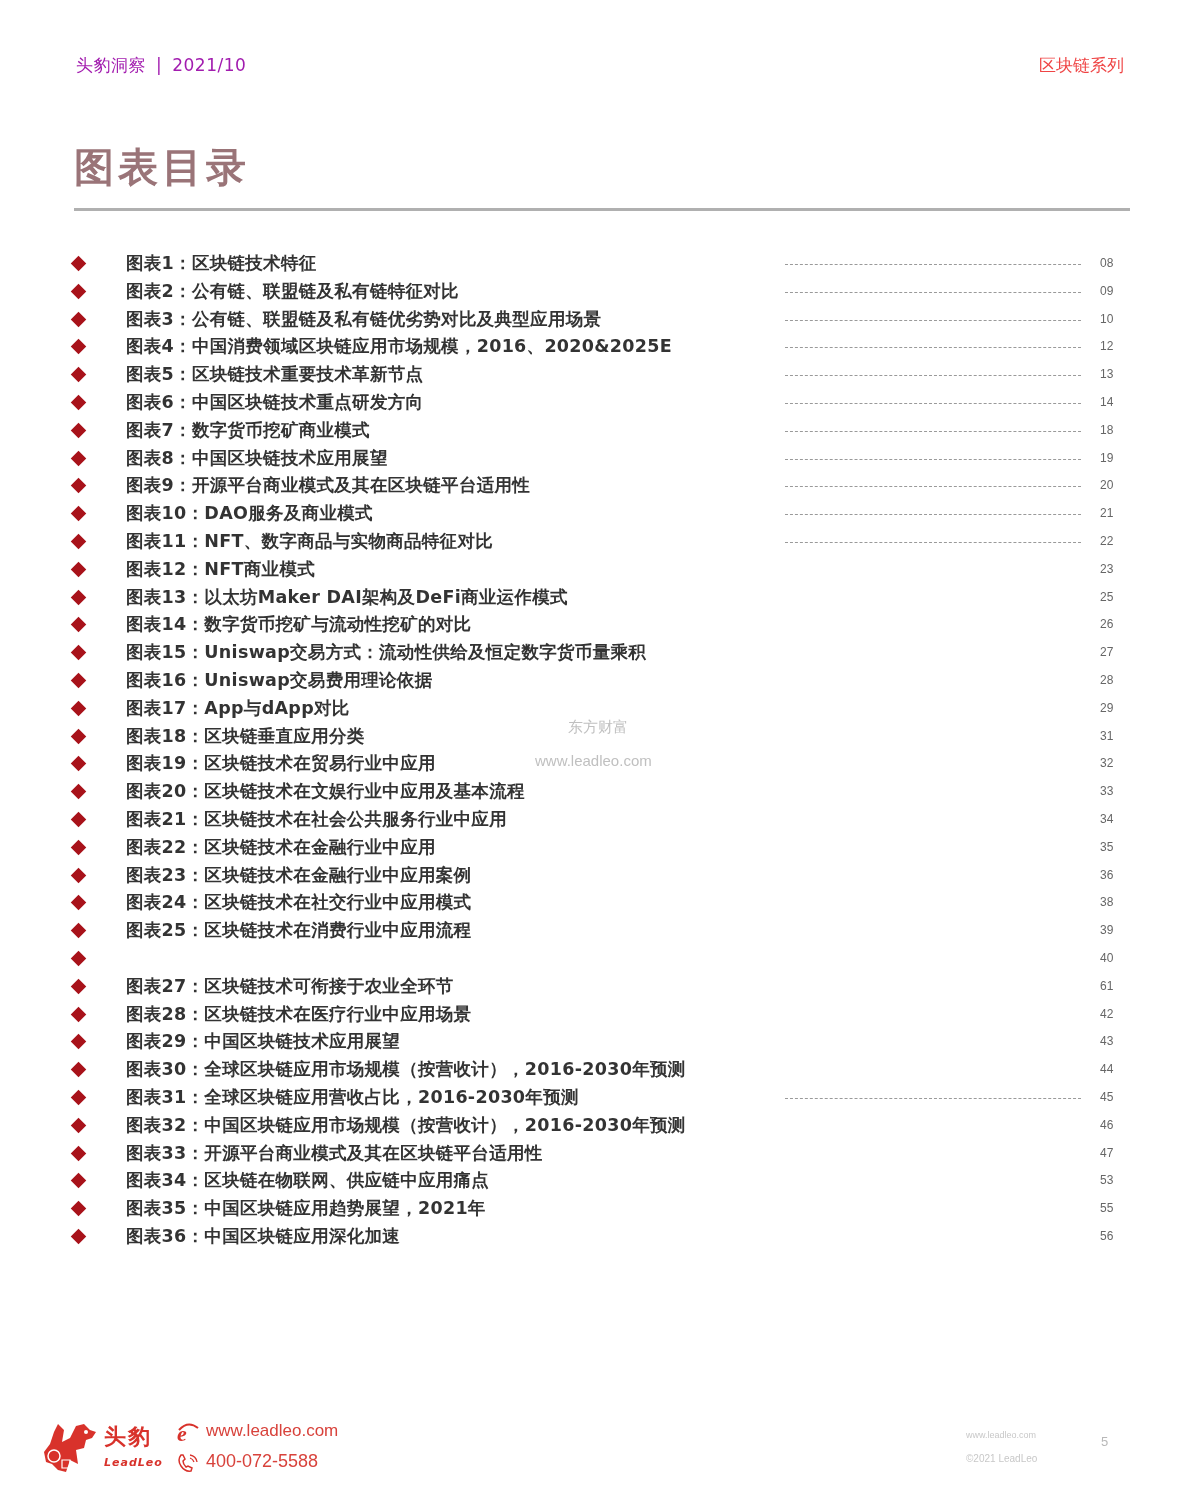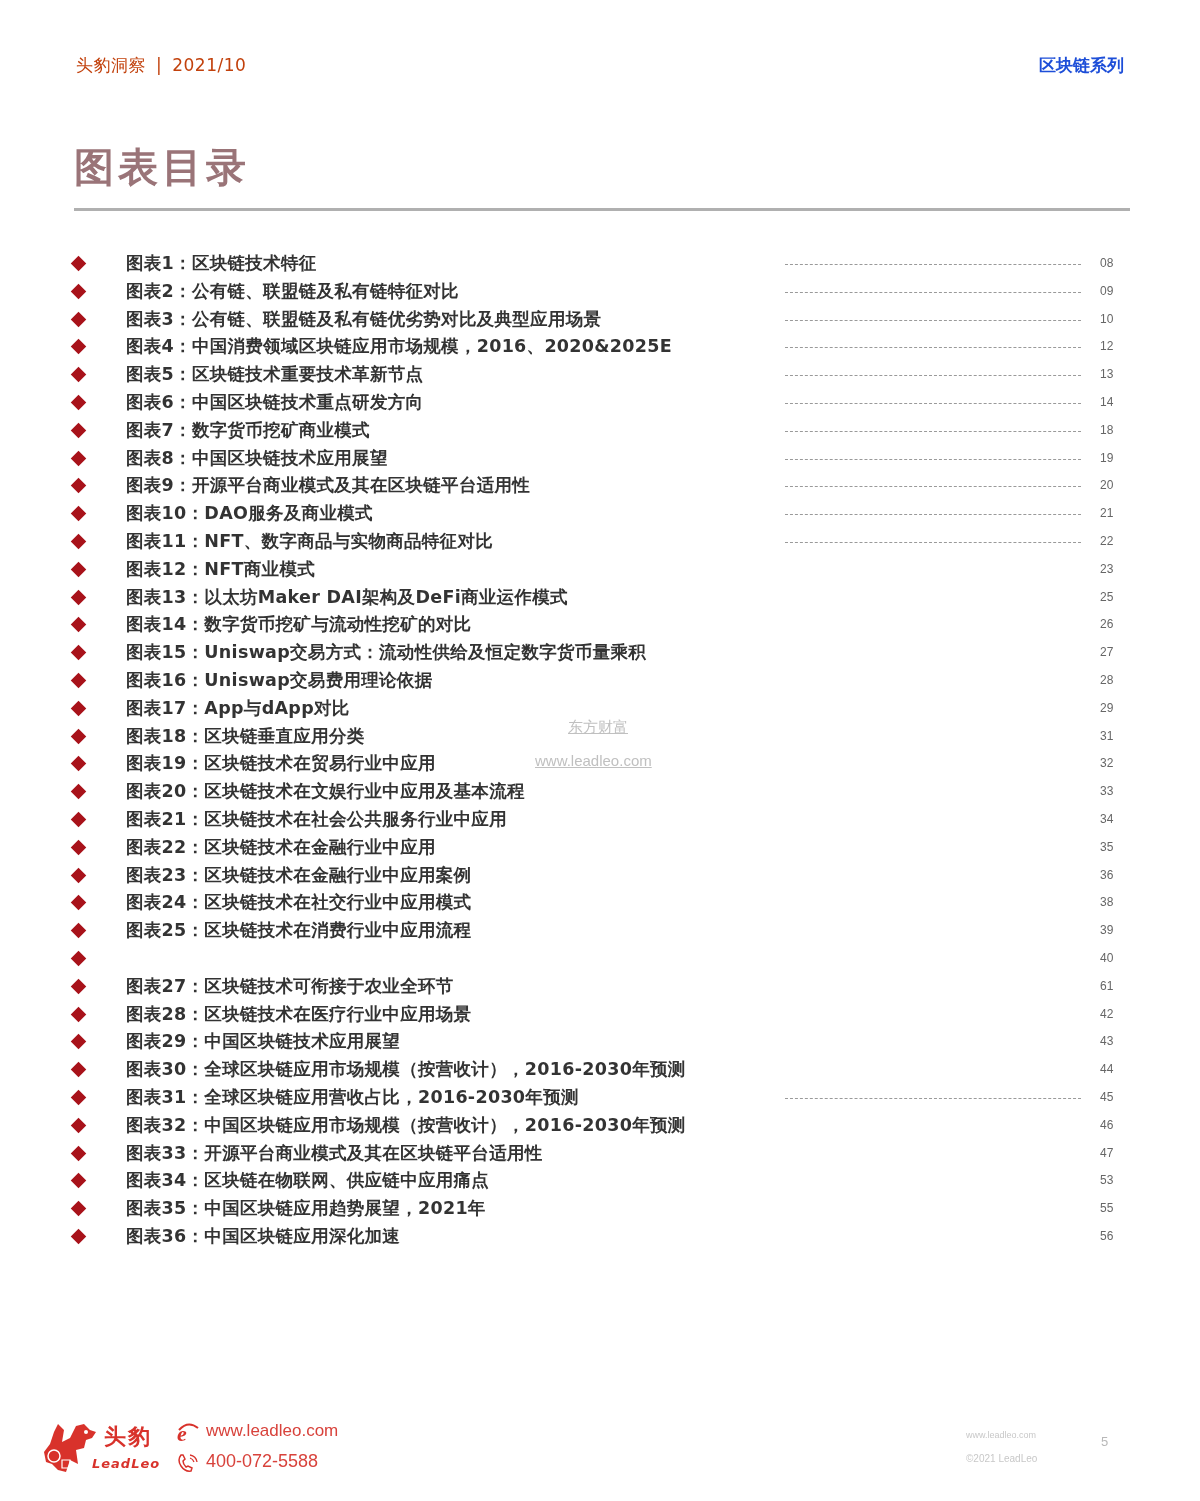--- a/index.html
+++ b/index.html
@@ -1,26 +1,26 @@
 <!DOCTYPE html>
 <html><head>
 <meta charset="utf-8">
 <style>
   html, body { margin:0; padding:0; }
   body {
     width:1200px; height:1501px; background:#ffffff; position:relative; overflow:hidden;
     font-family:"DejaVu Sans", "Liberation Sans", sans-serif;
   }
   .hdr-left {
-    position:absolute; left:76px; top:54px; font-size:17px; color:#c2410c;
+    position:absolute; left:76px; top:54px; font-size:17px; color:#a21caf;
     letter-spacing:0.5px;
   }
   .hdr-left .sep { margin:0 10px; }
   .hdr-right {
-    position:absolute; right:76px; top:54px; font-size:17px; color:#1d4ed8;font-weight:bold;
+    position:absolute; right:76px; top:54px; font-size:17px; color:#ef4444;
   }
   .title {
     position:absolute; left:74px; top:140px; font-size:40px; color:#9a7478;
     letter-spacing:4px; font-weight:bold;
   }
   .rule {
     position:absolute; left:74px; top:208px; width:1056px; height:3px; background:#b0b0b0;
   }
   .toc { position:absolute; left:0; top:250px; width:1110px; }
   .row {
@@ -36,31 +36,31 @@
   }
   .leader {
     position:absolute; left:785px; top:14px; width:296px; height:0;
     border-top:1.5px dashed #9a9a9a;
   }
   .page {
     position:absolute; left:1100px; top:0; font-size:12px; color:#666666;
     font-family:"Liberation Sans", sans-serif;
   }
   .wm {
-    position:absolute; color:#c0c0c0; font-size:15px; text-align:left;text-decoration:underline;
+    position:absolute; color:#c0c0c0; font-size:15px; text-align:left;
   }
   .wm1 { left:568px; top:718px; }
   .wm2 { left:535px; top:752px; font-family:"Liberation Sans", sans-serif; }
   .footer-logo { position:absolute; left:40px; top:1420px; width:60px; height:56px; }
   .brand-cn {
     position:absolute; left:104px; top:1422px; color:#d8322b; font-size:22px; font-weight:bold;
     letter-spacing:2px;
   }
   .brand-en {
-    position:absolute; left:92px; top:1456px; color:#d8322b; font-size:13px; font-weight:bold;
+    position:absolute; left:104px; top:1456px; color:#d8322b; font-size:11px; font-weight:bold;
     font-style:italic; letter-spacing:1px;
   }
   .f-ico { position:absolute; left:176px; width:24px; height:22px; }
   .f-web {
     position:absolute; left:206px; top:1421px; color:#d8423b; font-size:17px;
     font-family:"Liberation Sans", sans-serif;
   }
   .f-tel {
     position:absolute; left:206px; top:1451px; color:#d8423b; font-size:18px;
     font-family:"Liberation Sans", sans-serif;

